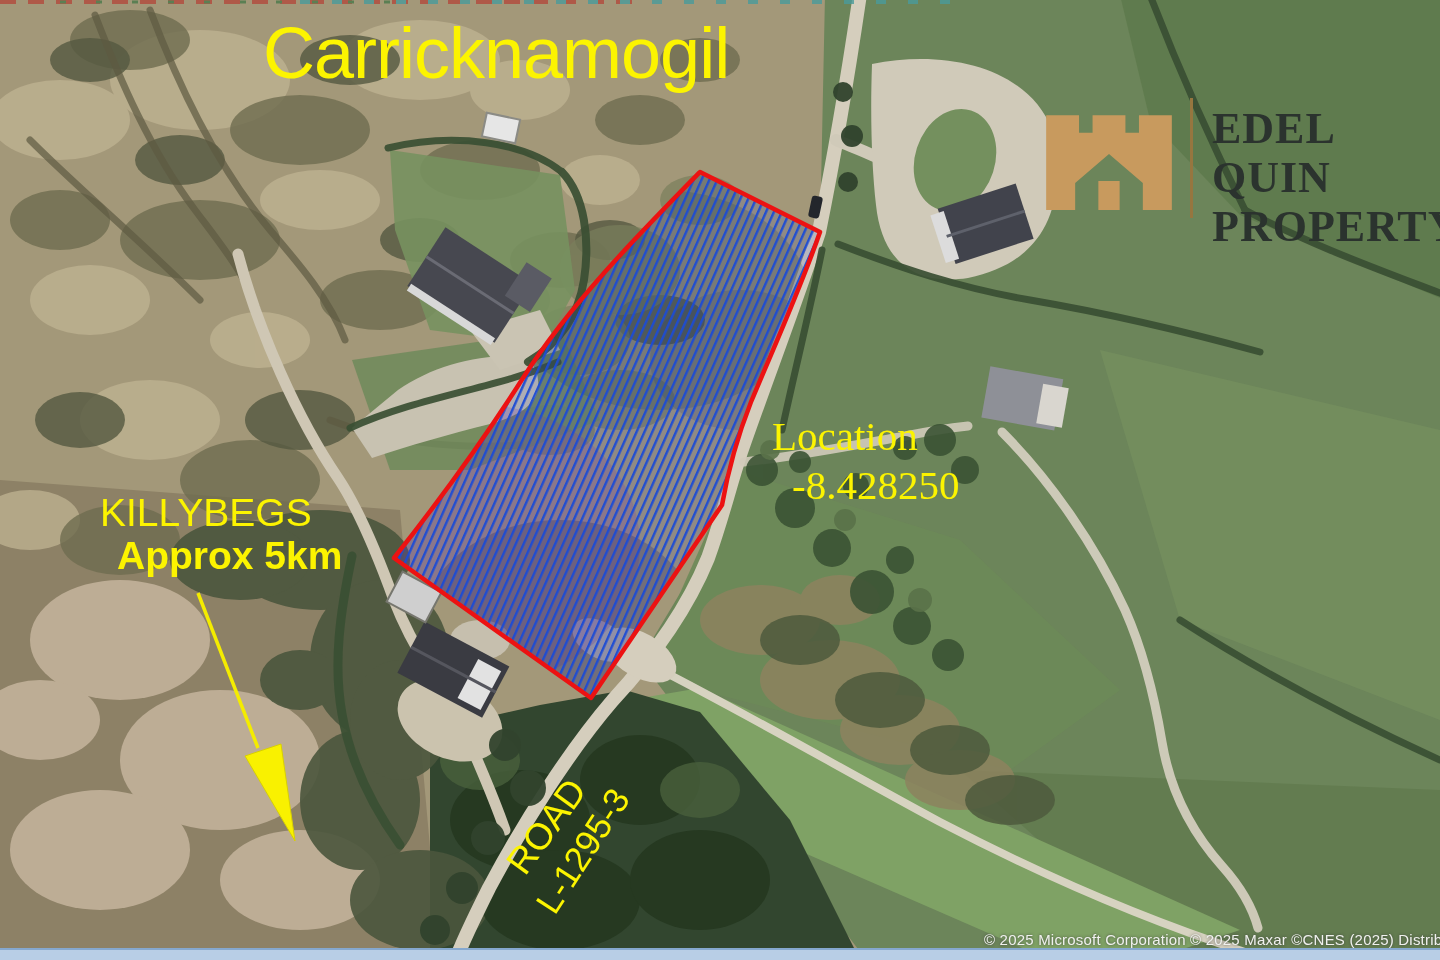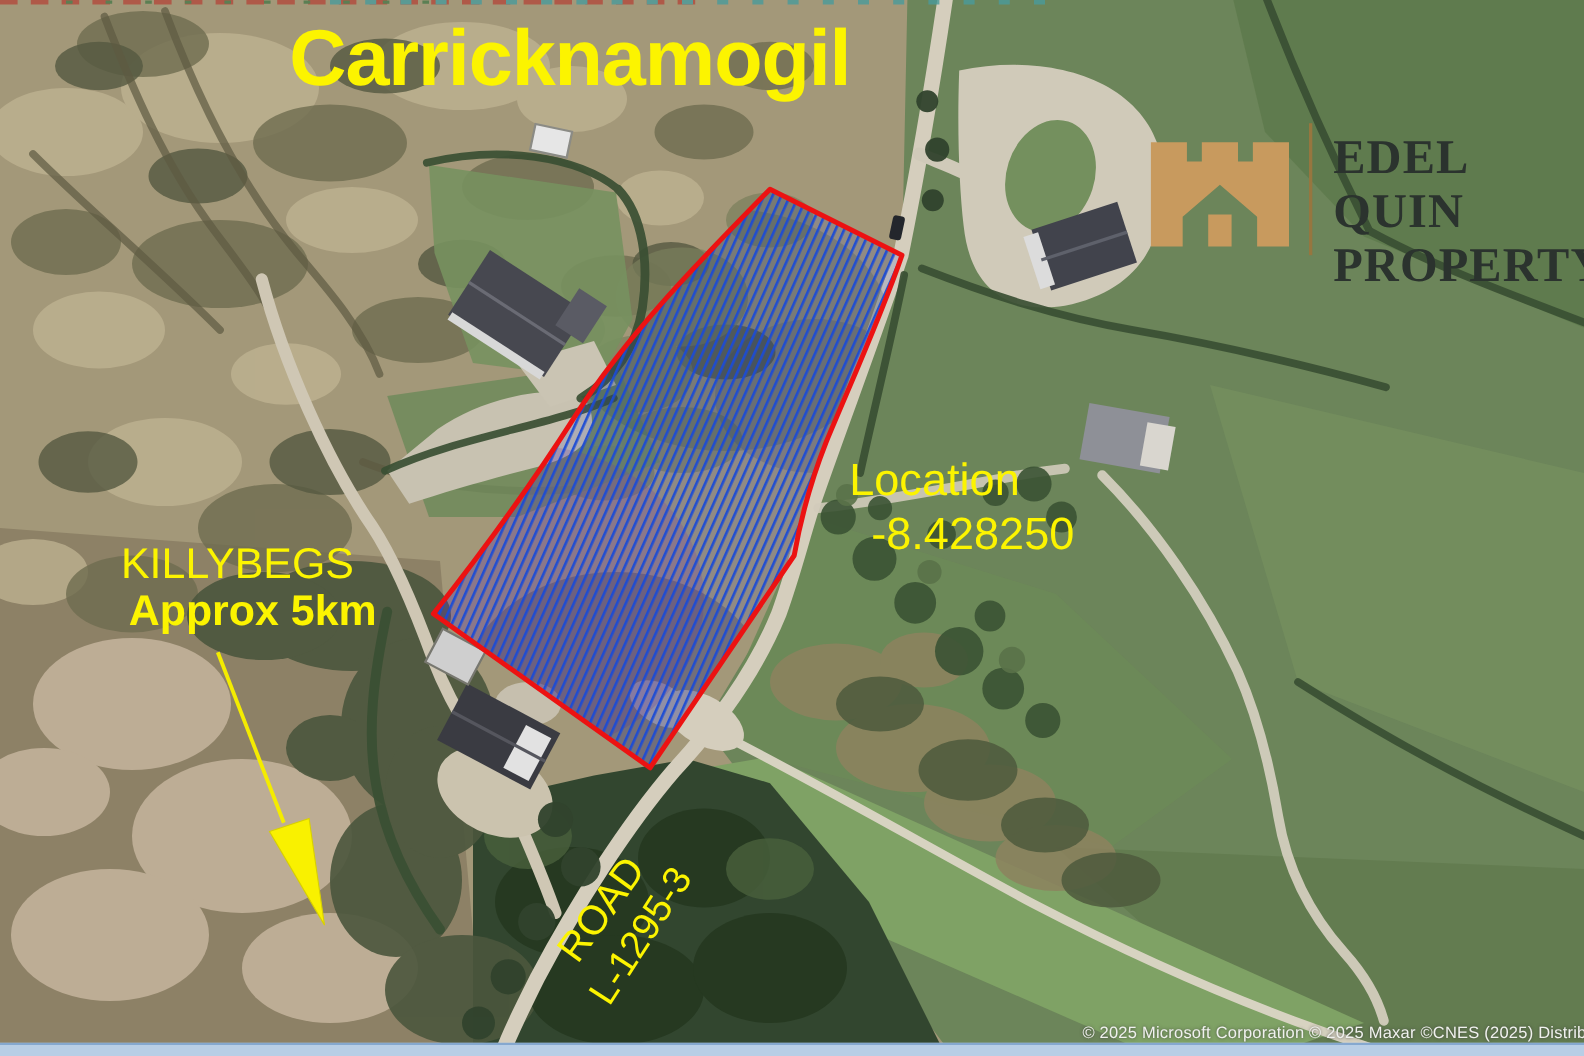--- a/index.html
+++ b/index.html
@@ -2,32 +2,32 @@
 <html><head>
 <meta charset="utf-8">
 <style>
   html,body{margin:0;padding:0;}
   body{width:1440px;height:960px;overflow:hidden;background:#a39879;}
   #stage{position:relative;width:1440px;height:960px;overflow:hidden;
          font-family:"Liberation Sans",sans-serif;}
   #map-svg{position:absolute;left:0;top:0;}
   .overlay{position:absolute;white-space:nowrap;}
   .ylabel{color:#fcf400;line-height:1.1;}
-  #page-title{left:263px;top:14px;font-size:72px;font-weight:bold;letter-spacing:-1px;}
-  #destination-label{left:110px;top:492px;font-size:39px;}
+  #page-title{left:263px;top:14px;font-size:72px;font-weight:normal;letter-spacing:-1px;}
+  #destination-label{left:100px;top:492px;font-size:39px;}
   #destination-distance{left:117px;top:535px;font-size:39px;font-weight:bold;}
-  #location-block{left:772px;top:412px;font-size:41px;line-height:49px;}
+  #location-block{left:772px;top:412px;font-size:41px;line-height:49px;font-family:Liberation Serif, serif;}
   #location-line2{padding-left:20px;}
   .road-label{font-size:37px;transform-origin:center;}
   #road-name{left:547px;top:827px;transform:translate(-50%,-50%) rotate(-54deg);}
   #road-code{left:583px;top:851px;font-size:35px;transform:translate(-50%,-50%) rotate(-57deg);}
   #attribution{left:984px;top:931px;font-size:15px;color:#f0f1ee;
                text-shadow:0 0 3px rgba(60,60,60,.85);letter-spacing:.2px;}
   
-  #logo{position:absolute;left:0;top:14px;width:1148px;height:240px;pointer-events:none;}
+  #logo{position:absolute;left:0;top:0;width:1148px;height:240px;pointer-events:none;}
   #logo-castle{position:absolute;left:1046px;top:96px;}
   #logo-divider{position:absolute;left:1190px;top:98px;width:3px;height:120px;background:#96763f;}
   #logo-text{position:absolute;left:1212px;top:104px;font-family:"Liberation Serif",serif;
              font-weight:bold;font-size:44px;line-height:49px;letter-spacing:1px;color:#2b332e;}
   #bottom-bar{position:absolute;left:0;top:948px;width:1440px;height:12px;
               background:#b8cee6;border-top:2px solid #85a8cf;box-sizing:border-box;}
 </style>
 </head>
 <body>
 

